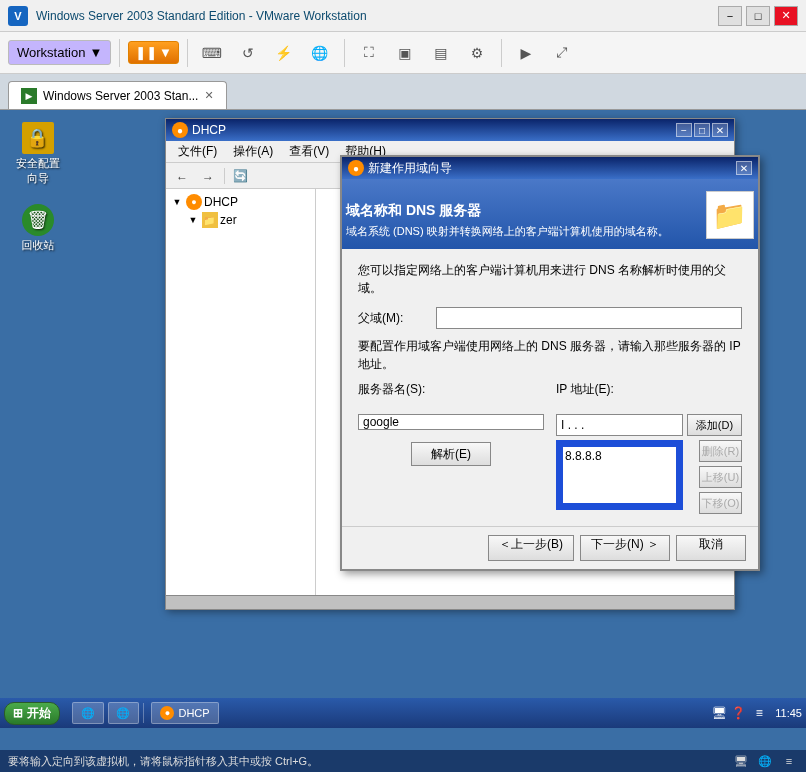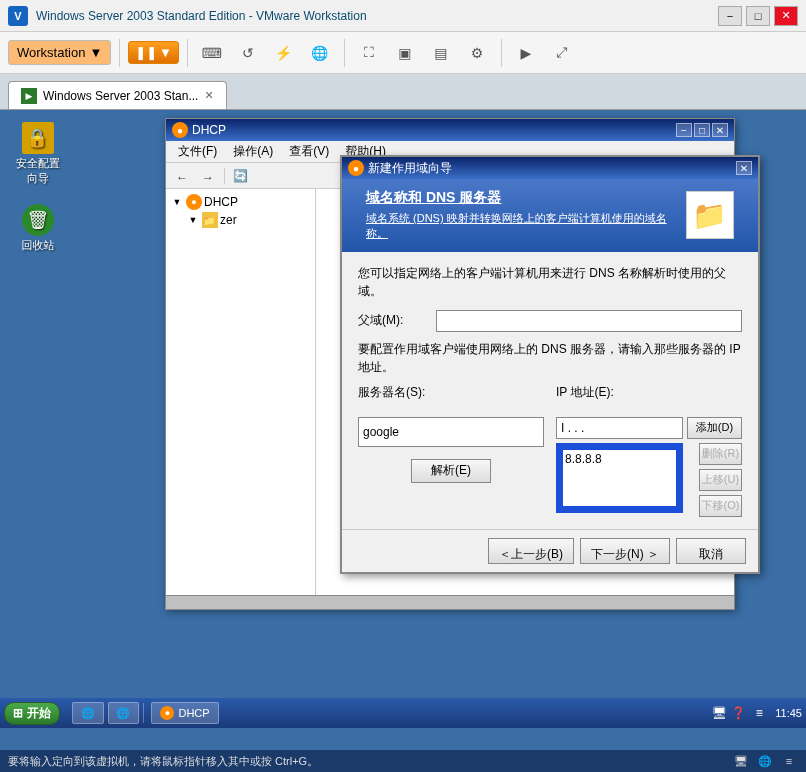--- a/index.html
+++ b/index.html
@@ -54,21 +54,21 @@
       height: 42px;
       display: flex;
       align-items: center;
       padding: 0 8px;
       border-bottom: 1px solid #ccc;
       gap: 4px;
     }
     .workstation-btn {
       display: flex; align-items: center; gap: 4px;
       padding: 4px 8px;
-      background: #fdba74;
+      background: #c4b5fd;
       border: 1px solid #bbb;
       border-radius: 3px;
       cursor: pointer;
       font-size: 13px;
     }
     .toolbar-sep {
       width: 1px; height: 28px; background: #ccc; margin: 0 4px;
     }
     .toolbar-icon-btn {
       width: 32px; height: 28px;
@@ -289,25 +289,24 @@
       border: 1px solid rgba(255,255,255,0.5);
       background: rgba(255,255,255,0.2);
       color: white; font-size: 10px;
       display: flex; align-items: center; justify-content: center;
       cursor: pointer;
     }
 
     .wizard-header {
       background: linear-gradient(to bottom, #4a78c8, #2255aa);
       color: white;
-      padding: 10px 24px;
-      display: flex;
-      align-items: center;
+      padding: 10px 4px;
+      display: flex;
+      align-items: flex-end;
       min-height: 70px;
-      text-decoration: underline;
     }
     .wizard-header-text { flex: 1; }
     .wizard-header-title {
       font-size: 14px; font-weight: bold;
       margin-bottom: 4px;
     }
     .wizard-header-desc { font-size: 11px; line-height: 1.4; }
     .wizard-header-icon {
       width: 48px; height: 48px;
       background: #fff;
@@ -356,21 +355,21 @@
       margin-top: 8px;
     }
     .wizard-server-left { flex: 1; }
     .wizard-server-right { flex: 1; }
     .wizard-section-label {
       font-size: 12px;
       margin-bottom: 16px;
     }
     .wizard-server-input {
       width: 100%;
-      height: 30px;
+      height: 16px;
       border: 1px solid #888;
       background: white;
       padding: 2px 4px;
       font-size: 12px;
     }
     .wizard-resolve-btn {
       margin-top: 6px;
       width: 80px;
       height: 24px;
       border: 1px solid #888;
@@ -425,21 +424,21 @@
       background: #f0f0f0;
     }
     .wizard-btn {
       height: 26px;
       min-width: 70px;
       border: 1px solid #888;
       background: linear-gradient(to bottom, #f8f8f8, #ddd);
       font-size: 12px;
       cursor: pointer;
       padding: 0 10px;
-      display: flex; align-items: flex-end; justify-content: center;
+      display: flex; align-items: flex-start; justify-content: center;
     }
 
     
     .taskbar {
       position: absolute;
       bottom: 22px;
       left: 0;
       right: 0;
       height: 30px;
       background: linear-gradient(to bottom, #2a5aaa, #1a3a7a);

